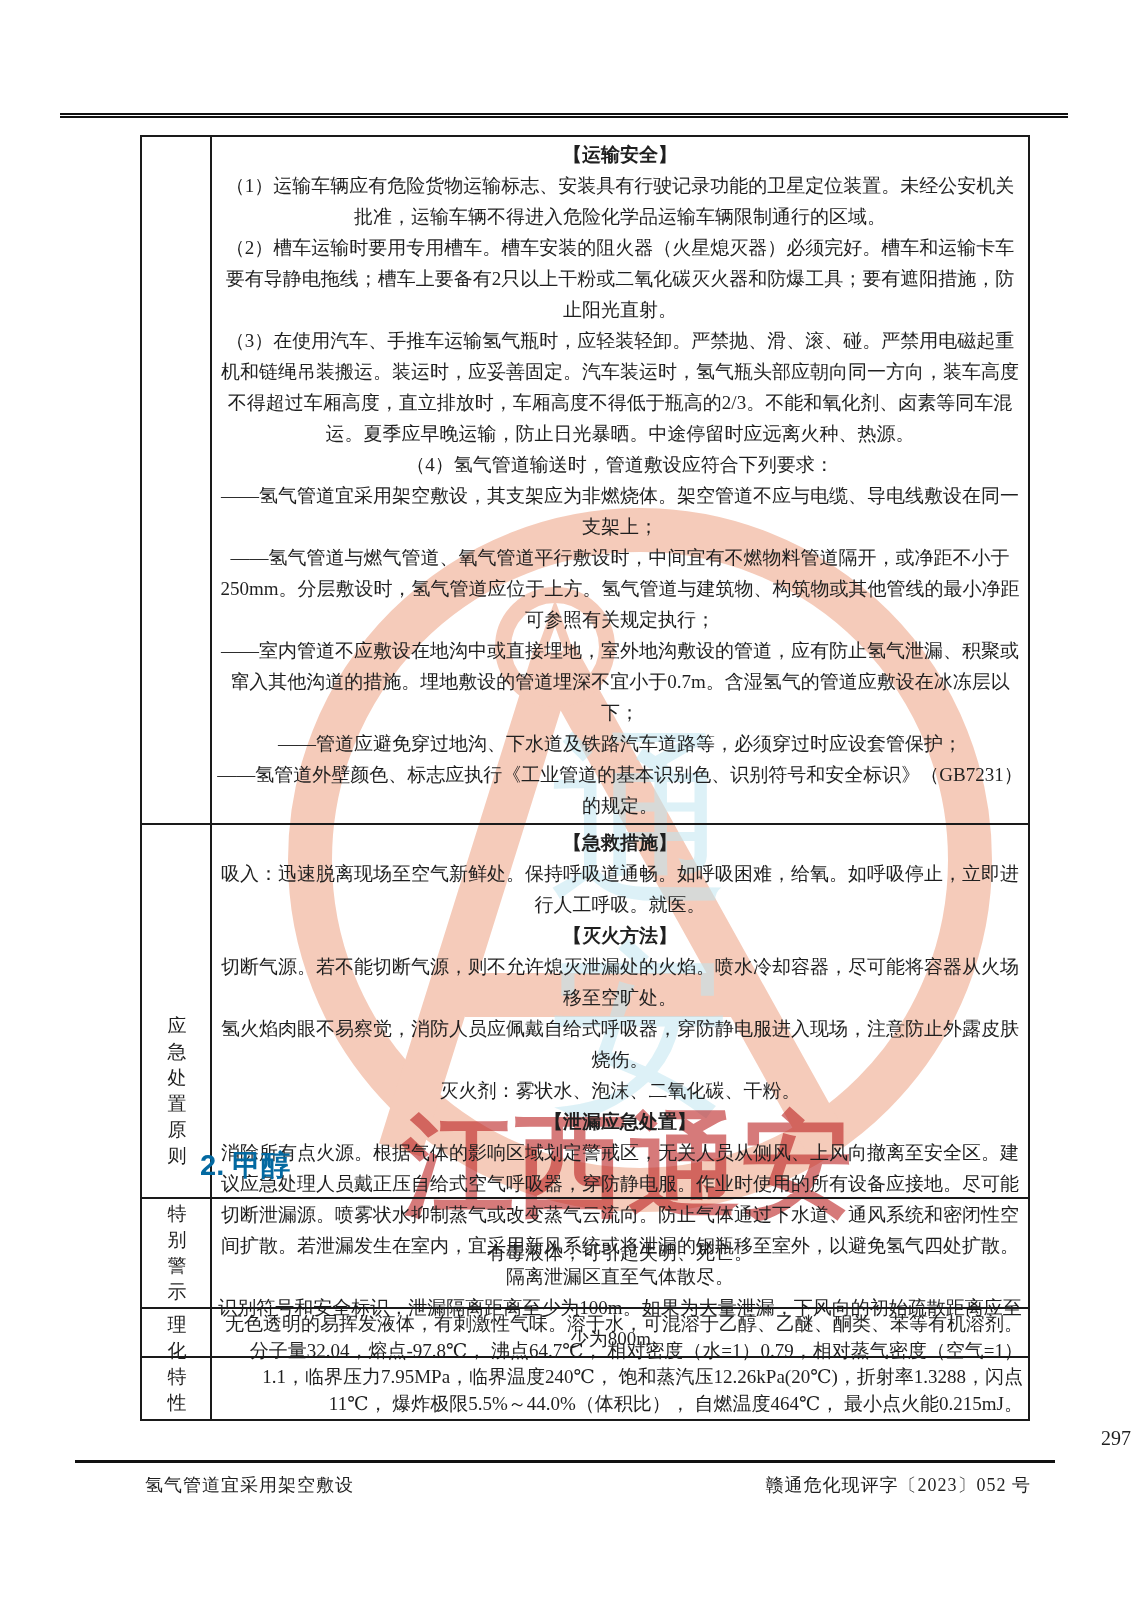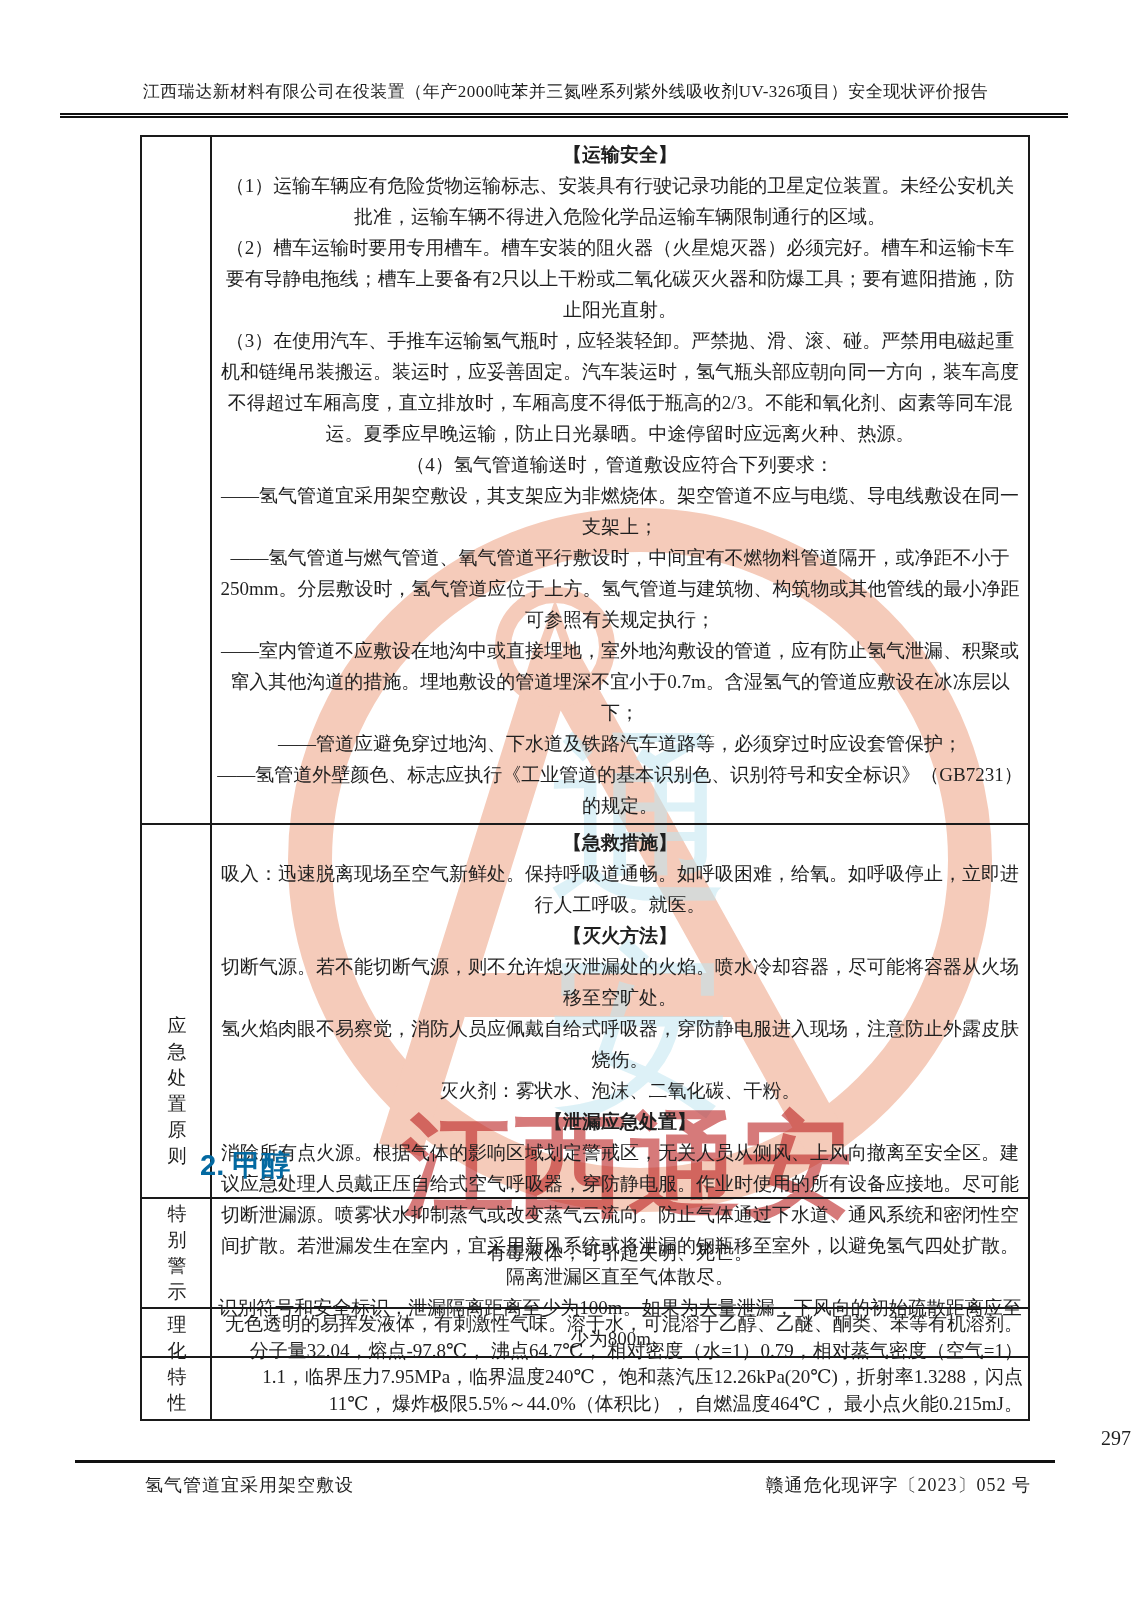--- a/index.html
+++ b/index.html
@@ -82,21 +82,20 @@
     <g font-size="185" fill="#8ed2e3" opacity="0.55" text-anchor="middle" font-family="Liberation Sans, DejaVu Sans, sans-serif">
       <text x="370" y="390">通</text>
       <text x="370" y="600">安</text>
     </g>
   </svg>
   <div class="wm-text">江西通安</div>
 </div>
 
 <div class="content">
 
-  <div class="page-title">江西瑞达新材料有限公司在役装置（年产2000吨苯并三氮唑系列紫外线吸收剂UV-326项目）安全现状评价报告</div>
   <div class="header-rule"></div>
 
   <table class="doc-table t1" style="top:135px;">
     <tbody>
         <tr>
       <td class="label-cell" style="height:561px;">
         <span class="vlabel"></span>
       </td>
       <td class="cell-body">
             <p class="para header">【运输安全】</p>

